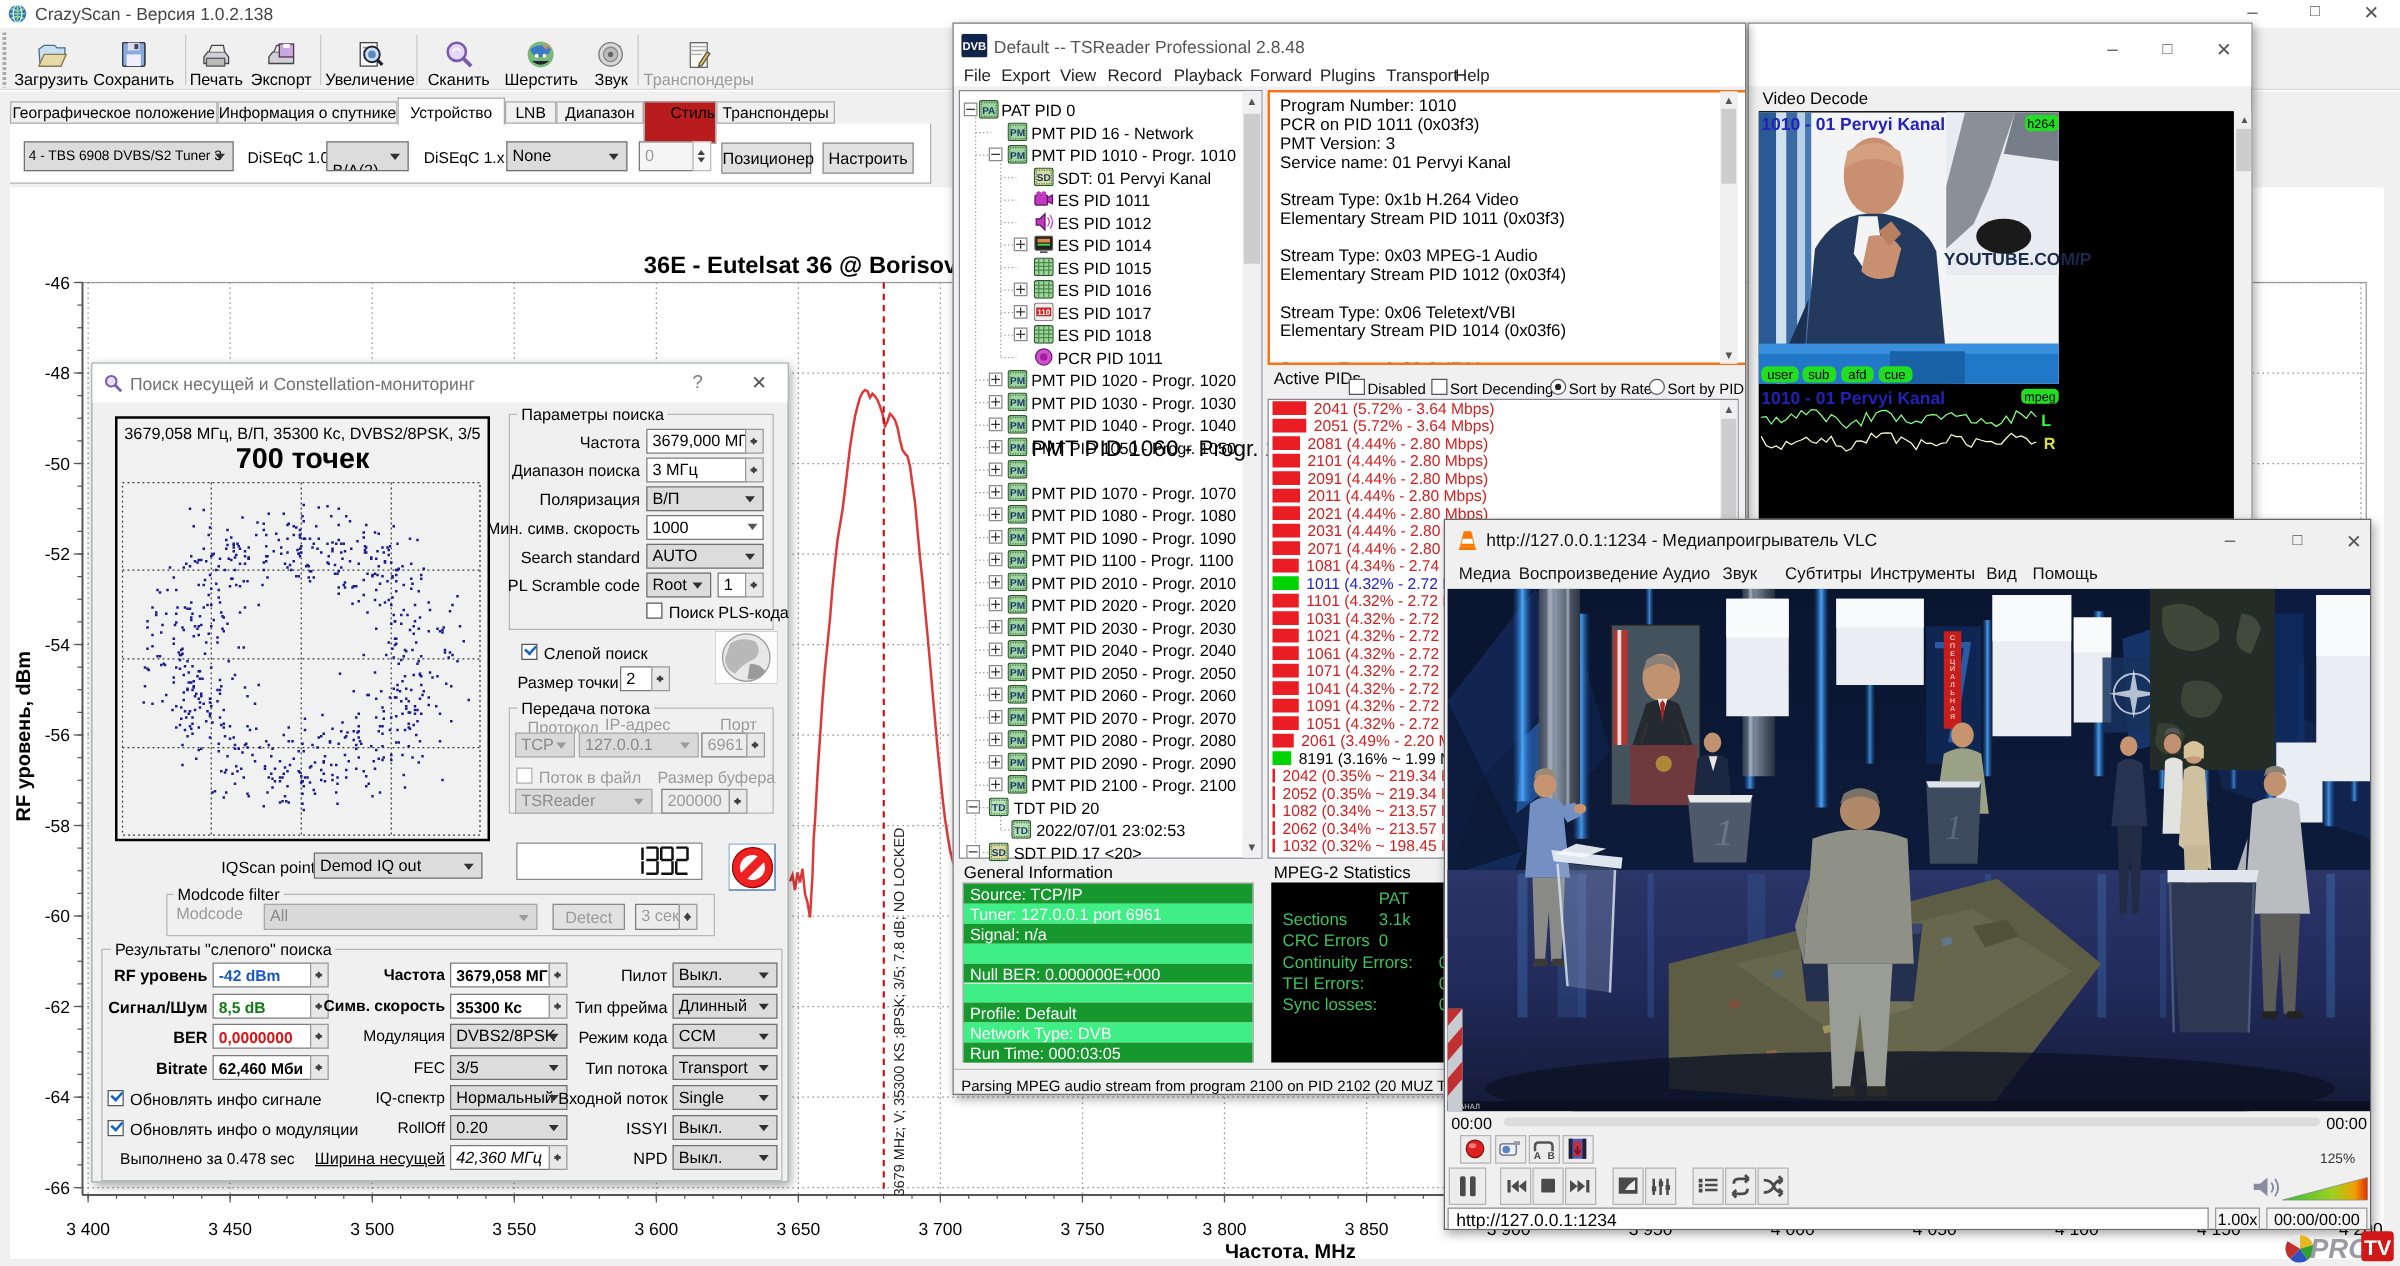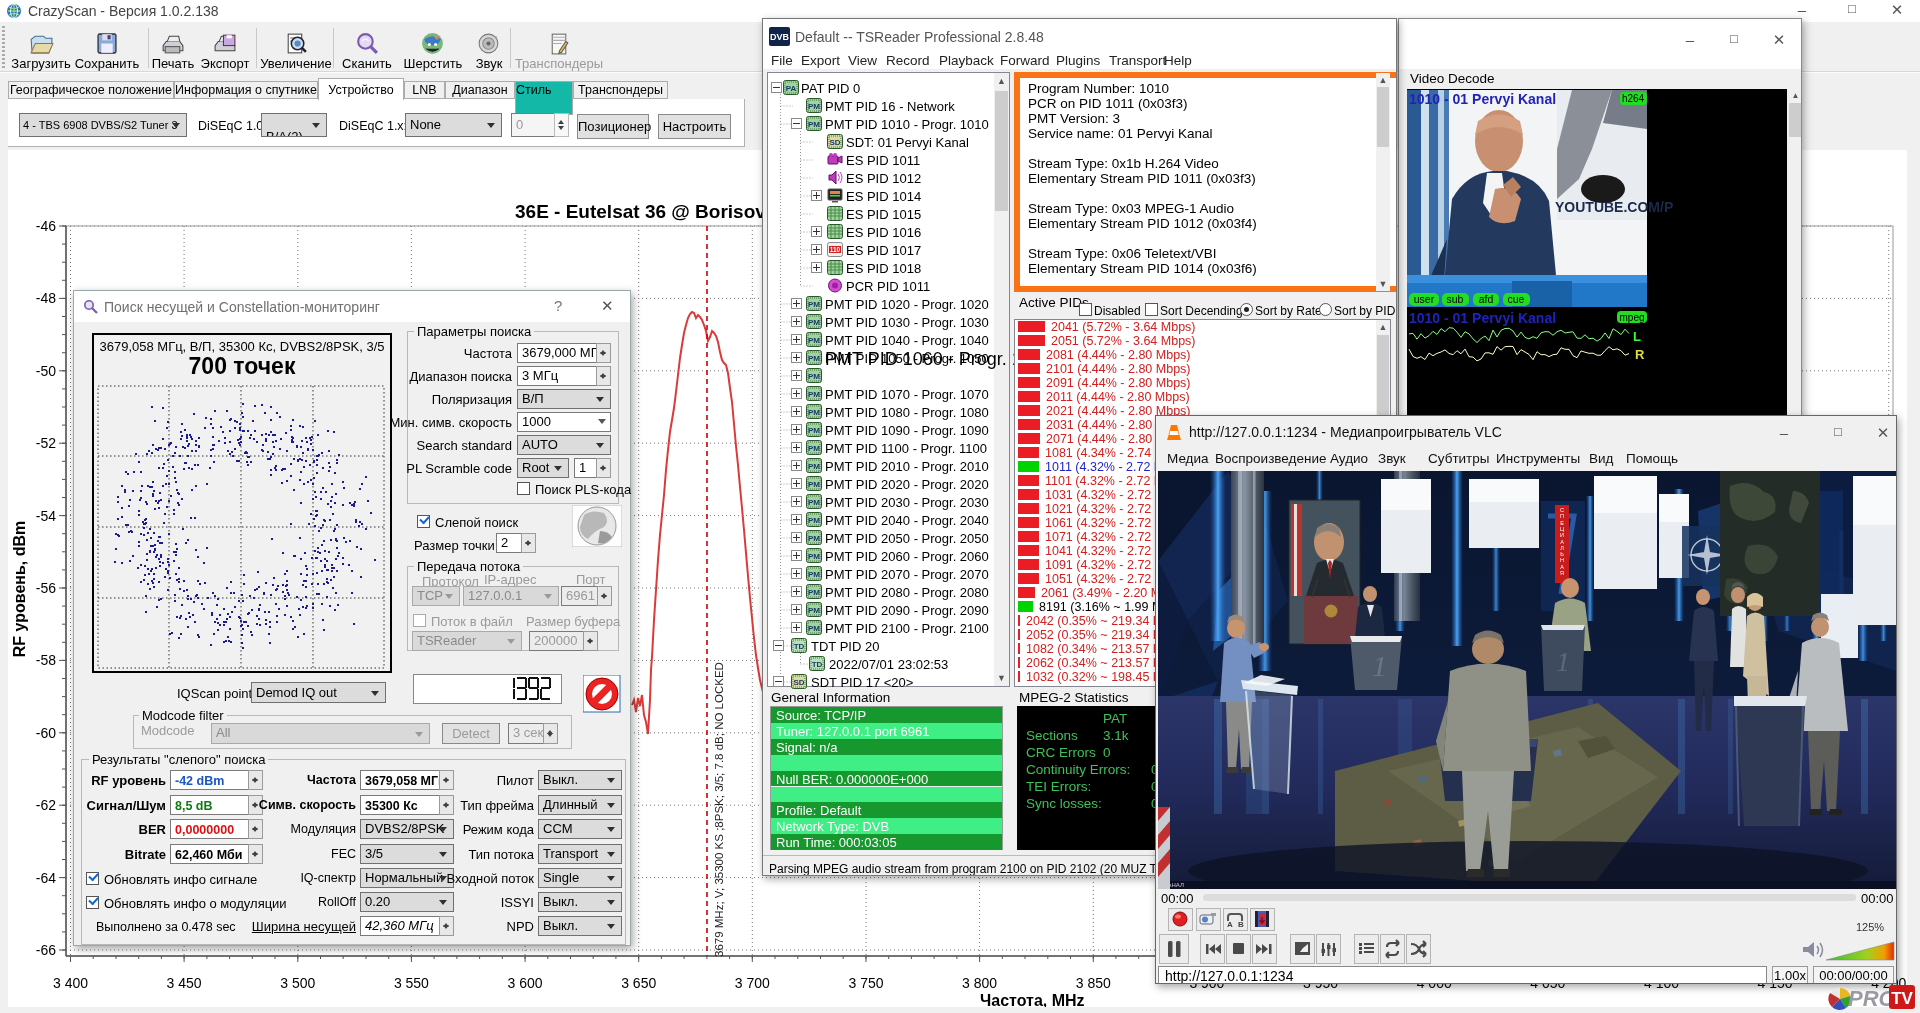--- a/index.html
+++ b/index.html
@@ -103,21 +103,21 @@
 <div class="ab" style="left:148px;top:28px;width:1px;height:40px;background:#c8c8c8"></div>
 <div class="ab" style="left:256px;top:28px;width:1px;height:40px;background:#c8c8c8"></div>
 <div class="ab" style="left:333px;top:28px;width:1px;height:40px;background:#c8c8c8"></div>
 <div class="ab" style="left:510px;top:28px;width:1px;height:40px;background:#c8c8c8"></div>
 <div class="ab" style="left:8px;top:99px;width:737px;height:48px;background:#fff;border-right:1px solid #b0b0b0;border-bottom:1px solid #b0b0b0"></div>
 <div class="ab" style="left:8px;top:81px;width:166px;height:18px;background:#f0f0f0;border:1px solid #acacac;text-align:center;font-size:12.5px;padding-top:1px;white-space:nowrap;overflow:hidden">Географическое положение</div>
 <div class="ab" style="left:174px;top:81px;width:144px;height:18px;background:#f0f0f0;border:1px solid #acacac;text-align:center;font-size:12.5px;padding-top:1px;white-space:nowrap;overflow:hidden">Информация о спутнике</div>
 <div class="ab" style="left:318px;top:78px;width:86px;height:22px;background:#fff;border:1px solid #acacac;border-bottom:none;z-index:3;text-align:center;font-size:12.5px;padding-top:4px;white-space:nowrap;overflow:hidden">Устройство</div>
 <div class="ab" style="left:404px;top:81px;width:41px;height:18px;background:#f0f0f0;border:1px solid #acacac;text-align:center;font-size:12.5px;padding-top:1px;white-space:nowrap;overflow:hidden">LNB</div>
 <div class="ab" style="left:445px;top:81px;width:70px;height:18px;background:#f0f0f0;border:1px solid #acacac;text-align:center;font-size:12.5px;padding-top:1px;white-space:nowrap;overflow:hidden">Диапазон</div>
-<div class="ab" style="left:515px;top:81px;width:58px;height:34px;background:#14b8a6;border:1px solid #acacac;text-align:left;font-size:12.5px;padding-top:1px;white-space:nowrap;overflow:hidden">Стиль</div>
+<div class="ab" style="left:515px;top:81px;width:58px;height:34px;background:#b91c1c;border:1px solid #acacac;text-align:right;font-size:12.5px;padding-top:1px;white-space:nowrap;overflow:hidden">Стиль</div>
 <div class="ab" style="left:573px;top:81px;width:95px;height:18px;background:#f0f0f0;border:1px solid #acacac;text-align:center;font-size:12.5px;padding-top:1px;white-space:nowrap;overflow:hidden">Транспондеры</div>
 
 <div class="dd" style="left:19px;top:113px;width:168px;height:24px;padding:5px 10px 0 3px;font-size:11px">4 - TBS 6908 DVBS/S2 Tuner 3</div>
 <div class="lbl" style="left:198px;top:119px;font-size:12.5px">DiSEqC 1.0:</div>
 <div class="dd" style="left:261px;top:113px;width:66px;height:24px;padding-top:15px">B/A(2)</div>
 <div class="lbl" style="left:339px;top:119px;font-size:12.5px">DiSEqC 1.x:</div>
 <div class="dd" style="left:405px;top:113px;width:97px;height:24px;padding-top:3px">None</div>
 <div class="spinf" style="left:511px;top:113px;width:44px;height:24px;padding-top:3px;color:#9a9a9a;background:#f5f5f5">0</div>
 <div class="spin" style="left:554px;top:113px;height:24px;background:#f8f8f8;border-color:#bbb"></div>
 <div class="btn" style="left:577px;top:114px;width:72px;height:25px;padding-top:4px">Позиционер</div>
@@ -1544,21 +1544,21 @@
 <div class="ab" style="left:66px;top:638px;font-size:13px;white-space:nowrap">2022/07/01 23:02:53</div>
 <div class="ab" style="left:10px;top:657px;width:11px;height:11px;background:#fff;border:1px solid #8a8a8a">
       <div class="ab" style="left:1px;top:4px;width:7px;height:1px;background:#333"></div>
     </div>
 <svg class="ab" style="left:28px;top:655px" width="16" height="15" viewBox="0 0 16 15">
       <rect x="0.5" y="0.5" width="15" height="14" rx="2" fill="#d9d9a0" stroke="#2a5a2a"></rect>
       <rect x="2" y="2" width="12" height="11" fill="none" stroke="#4a7a4a" stroke-dasharray="1 1"></rect>
       <text x="8" y="11" font-size="8" font-weight="bold" text-anchor="middle" fill="#1a3a6a" font-family="Liberation Sans">SD</text>
     </svg>
 <div class="ab" style="left:48px;top:656px;font-size:13px;white-space:nowrap">SDT PID 17 &lt;20&gt;</div>
-<div class="ab" style="left:251px;top:53px;width:409px;height:220px;background:#fff;border:6px solid #f97316;overflow:hidden">
+<div class="ab" style="left:251px;top:53px;width:409px;height:220px;background:#fff;border:2px solid #f97316;overflow:hidden">
 <div class="ab" style="left:8px;top:3px;font-size:13.5px;white-space:nowrap">Program Number: 1010</div>
 <div class="ab" style="left:8px;top:18px;font-size:13.5px;white-space:nowrap">PCR on PID 1011  (0x03f3)</div>
 <div class="ab" style="left:8px;top:33px;font-size:13.5px;white-space:nowrap">PMT Version: 3</div>
 <div class="ab" style="left:8px;top:48px;font-size:13.5px;white-space:nowrap">Service name: 01 Pervyi Kanal</div>
 <div class="ab" style="left:8px;top:63px;font-size:13.5px;white-space:nowrap"></div>
 <div class="ab" style="left:8px;top:78px;font-size:13.5px;white-space:nowrap">Stream Type: 0x1b H.264 Video</div>
 <div class="ab" style="left:8px;top:93px;font-size:13.5px;white-space:nowrap"> Elementary Stream PID 1011 (0x03f3)</div>
 <div class="ab" style="left:8px;top:108px;font-size:13.5px;white-space:nowrap"></div>
 <div class="ab" style="left:8px;top:123px;font-size:13.5px;white-space:nowrap">Stream Type: 0x03 MPEG-1 Audio</div>
 <div class="ab" style="left:8px;top:138px;font-size:13.5px;white-space:nowrap"> Elementary Stream PID 1012 (0x03f4)</div>

